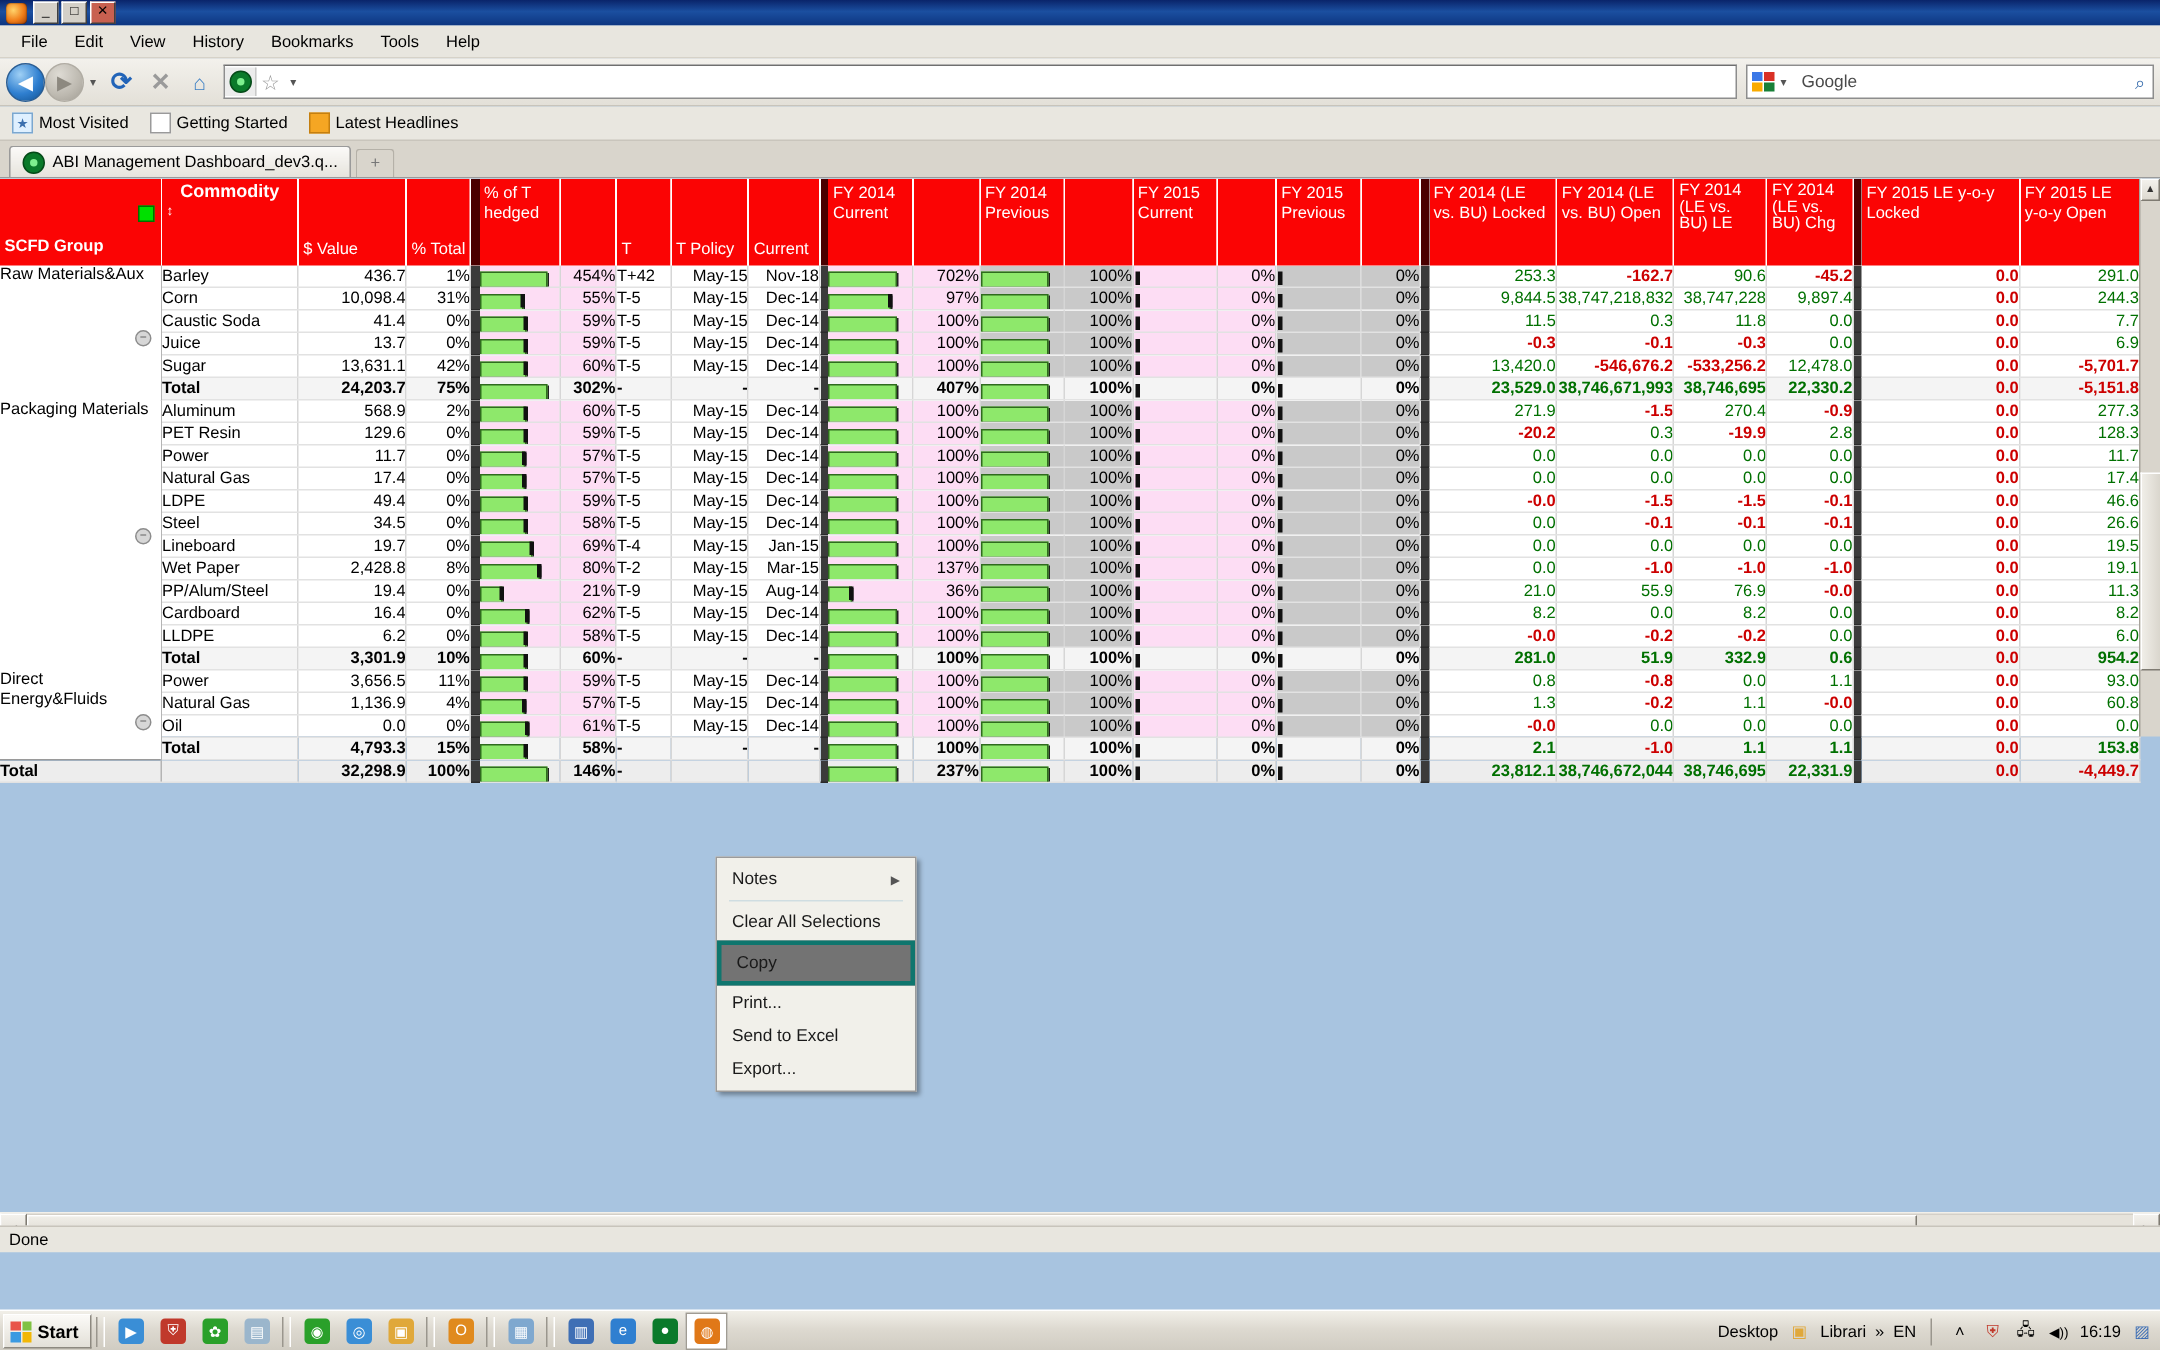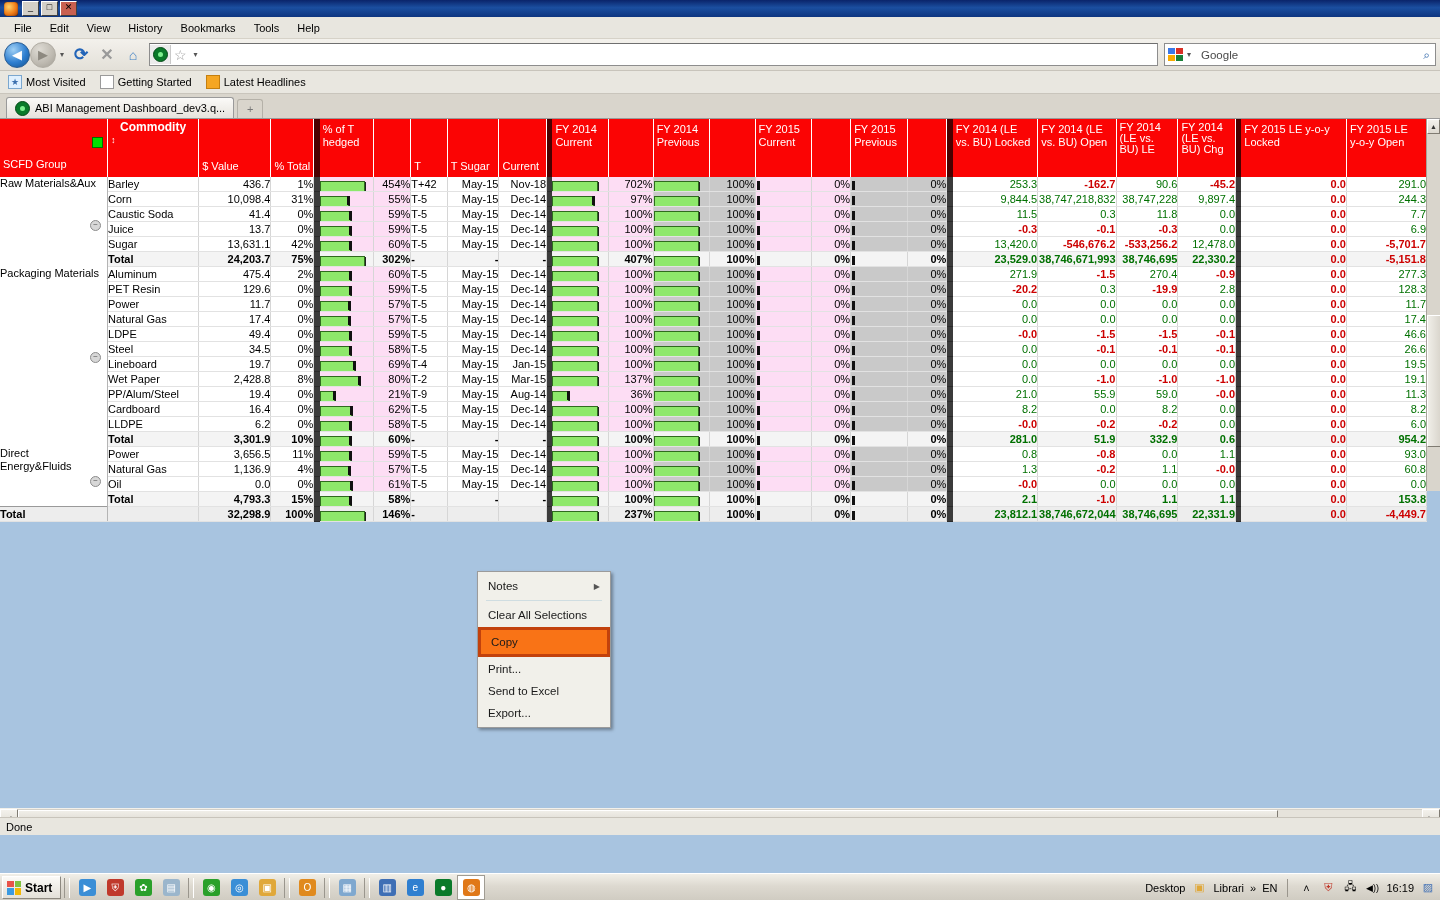--- a/index.html
+++ b/index.html
@@ -87,21 +87,21 @@
   table.qv{border-collapse:collapse;table-layout:fixed;font-size:11px;color:#000;}
   table.qv td,table.qv th{padding:0;margin:0;overflow:hidden;white-space:nowrap;}
 
   
   tr.hdr th{background:#fb0404;color:#fff;vertical-align:top;height:48px;
     border-right:1px solid #fff;font-weight:normal;text-align:left;
     padding:4px 3px 0 3px;line-height:13px;}
   tr.hdr th.sep{background:#4a0000;padding:0;border-right:none;}
   tr.hdr th.commodity{text-align:center;font-weight:bold;font-size:12px;
     padding-top:2px;}
-  tr.hdr th.scfd{font-weight:normal;vertical-align:bottom;padding-bottom:6px;position:relative;}
+  tr.hdr th.scfd{font-weight:bold;vertical-align:bottom;padding-bottom:6px;position:relative;}
   .grnsq{position:absolute;right:4px;top:18px;width:9px;height:9px;background:#00e000;
     border:1px solid #007000;}
 
   
   td.c{border-right:1px solid #d6d6d6;border-bottom:1px solid #e2e2e2;
     height:14px;padding:0 3px;font-size:11px;}
   td.num{text-align:right;}
   td.txt{text-align:left;}
   td.sep{background:#3b3b3b;border-right:none;border-bottom:1px solid #2a2a2a;padding:0;}
   tr.total td.c{font-weight:bold;background:#f4f4f4;}
@@ -141,21 +141,21 @@
     background:linear-gradient(to bottom,#f0eee8,#d6d2c9);
     border:1px solid #fff;border-right-color:#7f7b72;border-bottom-color:#7f7b72;}
 
   
   #ctxmenu{position:absolute;left:477px;top:452px;width:132px;background:#f1f0ea;
     border:1px solid #9b9b9b;box-shadow:2px 2px 3px rgba(0,0,0,.35);font-size:11.5px;
     padding:3px 0;z-index:40;}
   #ctxmenu .mrow{height:22px;display:flex;align-items:center;padding:0 10px;color:#1a1a1a;}
   #ctxmenu .mrow .sub{margin-left:auto;font-size:8px;color:#555;}
   #ctxmenu .msep{height:1px;background:#cfdde1;margin:3px 8px;}
-  #ctxmenu .mrow.sel{border:3px solid #c2410c;background:#f97316;height:24px;margin:1px 0;}
+  #ctxmenu .mrow.sel{border:3px solid #0f766e;background:#737373;height:24px;margin:1px 0;}
 
   
   #statusbar{position:absolute;left:0;bottom:0;width:1440px;height:17px;background:#e8e6df;
     border-top:1px solid #c8c4bb;display:flex;align-items:center;padding-left:6px;font-size:11px;}
   #taskbar{position:absolute;left:0;top:873px;width:1440px;height:27px;
     background:linear-gradient(to bottom,#f1efe8,#ddd9d0 45%,#cfcbc1);
     border-top:1px solid #fff;display:flex;align-items:center;}
   #startbtn{height:21px;margin-left:2px;padding:0 8px 0 4px;display:flex;align-items:center;gap:4px;
     background:linear-gradient(to bottom,#fbfaf7,#e3e0d8);border:1px solid #fff;
     border-right-color:#8d8980;border-bottom-color:#8d8980;font-weight:bold;font-size:12px;}
@@ -256,21 +256,21 @@
         <tbody>
           <tr class="hdr">
             <th class="scfd" style="width:108px">SCFD Group<span class="grnsq"></span></th>
             <th class="commodity" style="width:100px">Commodity<div style="font-weight:normal;font-size:9px;text-align:left">↕</div></th>
             <th style="width:90px;vertical-align:bottom;padding-bottom:4px">$ Value</th>
             <th style="width:36px;vertical-align:bottom;padding-bottom:4px">% Total</th>
             <th class="sep" style="width:10px"></th>
             <th style="width:56px">% of T<br>hedged</th>
             <th style="width:38px"></th>
             <th style="width:38px;vertical-align:bottom;padding-bottom:4px">T</th>
-            <th style="width:50px;vertical-align:bottom;padding-bottom:4px">T Sugar</th>
+            <th style="width:50px;vertical-align:bottom;padding-bottom:4px">T Policy</th>
             <th style="width:44px;vertical-align:bottom;padding-bottom:4px">Current</th>
             <th class="sep" style="width:10px"></th>
             <th style="width:56px">FY 2014<br>Current</th>
             <th style="width:52px"></th>
             <th style="width:56px">FY 2014<br>Previous</th>
             <th style="width:52px"></th>
             <th style="width:56px">FY 2015<br>Current</th>
             <th style="width:52px"></th>
             <th style="width:56px">FY 2015<br>Previous</th>
             <th style="width:52px"></th>
@@ -579,21 +579,21 @@
             <td class="sep"></td>
             <td class="c num neg">0.0</td>
             <td class="c num neg">-5,151.8</td>
           </tr>
           <tr class="">
             <td class="grp" rowspan="12">
               <div style="line-height:13px">Packaging Materials</div>
               <span class="collapse" style="top:85px">−</span>
             </td>
             <td class="c txt">Aluminum</td>
-            <td class="c num">475.4</td>
+            <td class="c num">568.9</td>
             <td class="c num">2%</td>
             <td class="sep"></td>
             <td class="c pinkcell">
               <div class="gauge">
                 <div class="gbar" style="width:56%"></div>
                 <div class="gcap" style="left:56%"></div>
               </div>
             </td>
             <td class="c num pinkcell">60%</td>
             <td class="c txt">T-5</td>
@@ -1013,21 +1013,21 @@
             <td class="c num pinkcell">0%</td>
             <td class="c graycell">
               <div class="gauge">
                 <div class="gcap" style="left:2%"></div>
               </div>
             </td>
             <td class="c num graycell">0%</td>
             <td class="sep"></td>
             <td class="c num pos">21.0</td>
             <td class="c num pos">55.9</td>
-            <td class="c num pos">59.0</td>
+            <td class="c num pos">76.9</td>
             <td class="c num neg">-0.0</td>
             <td class="sep"></td>
             <td class="c num neg">0.0</td>
             <td class="c num pos">11.3</td>
           </tr>
           <tr class="">
             <td class="c txt">Cardboard</td>
             <td class="c num">16.4</td>
             <td class="c num">0%</td>
             <td class="sep"></td>

